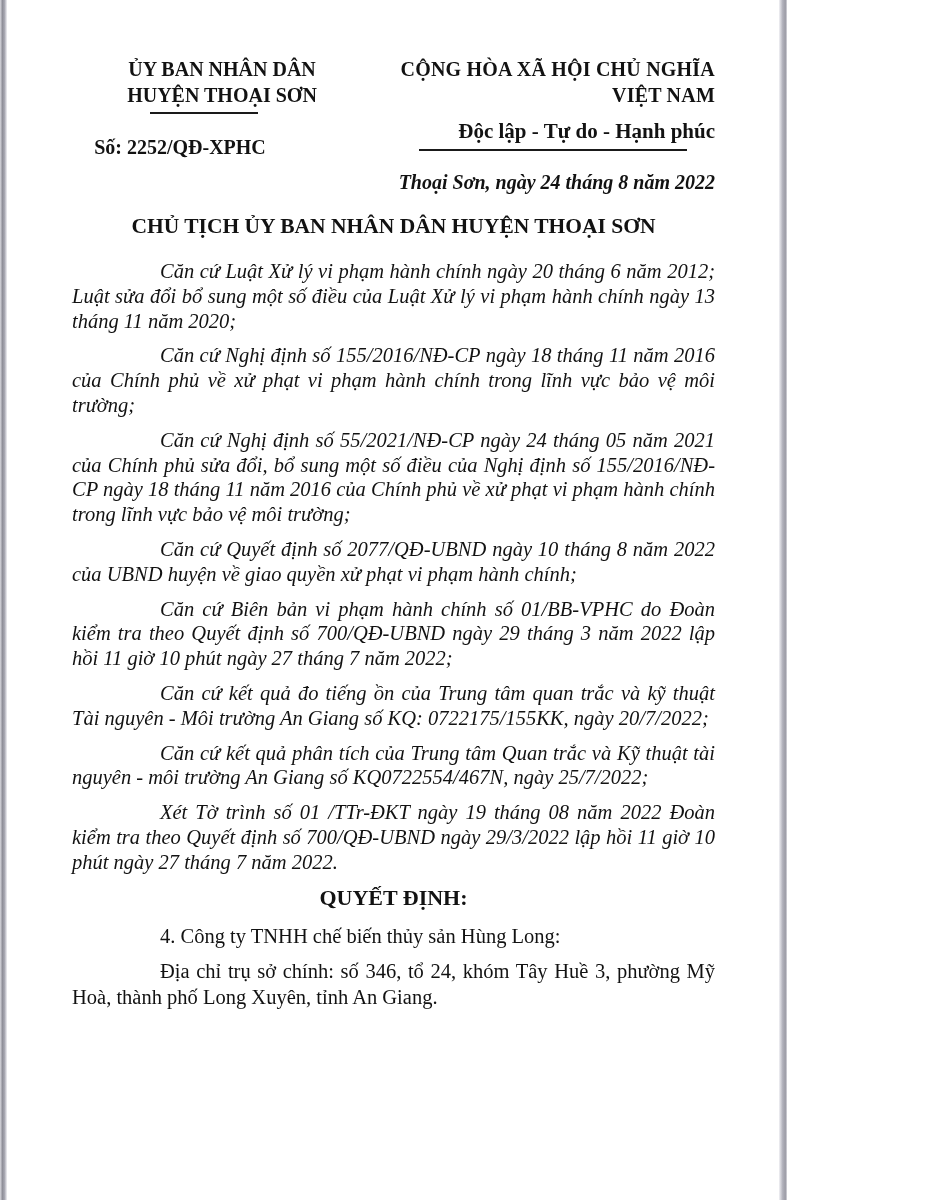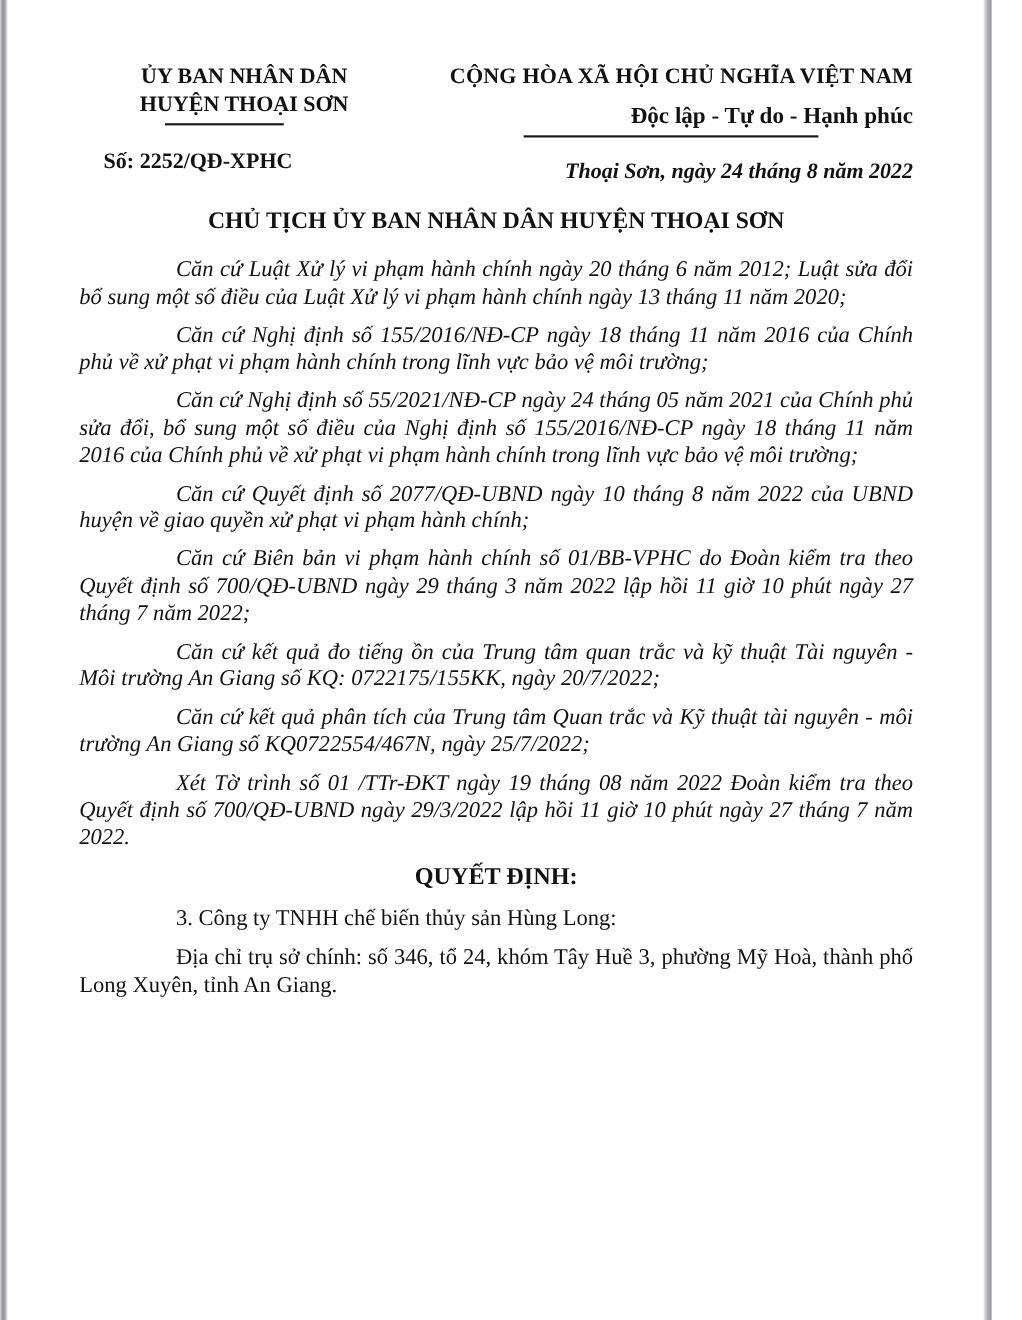--- a/index.html
+++ b/index.html
@@ -1,18 +1,18 @@
 <!DOCTYPE html>
 <html><head>
 <meta charset="utf-8">
 <style>
   html, body { margin: 0; padding: 0; background: #ffffff; }
   .page {
     position: relative;
-    width: 902px;
+    width: 787px;
     height: 1200px;
     background: #ffffff;
     font-family: "Liberation Serif", serif;
     color: #121212;
     overflow: hidden;
   }
   .edge-strip-left {
     position: absolute; left: 0; top: 0; width: 7px; height: 100%;
     background: linear-gradient(90deg, #d9d9df 0%, #8f8f99 35%, #a8a8b2 65%, #f1f1f5 100%);
   }
@@ -93,18 +93,18 @@
       <p class="recital">Căn cứ Quyết định số 2077/QĐ-UBND ngày 10 tháng 8 năm 2022 của UBND huyện về giao quyền xử phạt vi phạm hành chính;</p>
       <p class="recital">Căn cứ Biên bản vi phạm hành chính số 01/BB-VPHC do Đoàn kiểm tra theo Quyết định số 700/QĐ-UBND ngày 29 tháng 3 năm 2022  lập hồi 11 giờ 10 phút ngày 27 tháng 7 năm 2022;</p>
       <p class="recital">Căn cứ kết quả đo tiếng ồn của Trung tâm quan trắc và kỹ thuật Tài nguyên - Môi trường An Giang số KQ: 0722175/155KK, ngày 20/7/2022;</p>
       <p class="recital">Căn cứ kết quả phân tích của Trung tâm Quan trắc và Kỹ thuật tài nguyên - môi trường An Giang số KQ0722554/467N, ngày 25/7/2022;</p>
       <p class="recital">Xét Tờ trình số 01 /TTr-ĐKT ngày 19  tháng 08 năm 2022 Đoàn kiểm tra theo Quyết định số 700/QĐ-UBND ngày 29/3/2022  lập hồi 11 giờ 10 phút ngày 27 tháng 7 năm 2022.</p>
     </div>
 
     <div class="order-heading">QUYẾT ĐỊNH:</div>
 
 
-    <p class="body-para">3. Công ty TNHH chế biến thủy sản Hùng Long:</p>
+    <p class="body-para">4. Công ty TNHH chế biến thủy sản Hùng Long:</p>
 
     <p class="body-para">Địa chỉ trụ sở chính: số 346, tổ 24, khóm Tây Huề 3, phường Mỹ Hoà, thành phố Long Xuyên, tỉnh An Giang.</p>
 
   </div>
 </div>
 
 </body></html>

